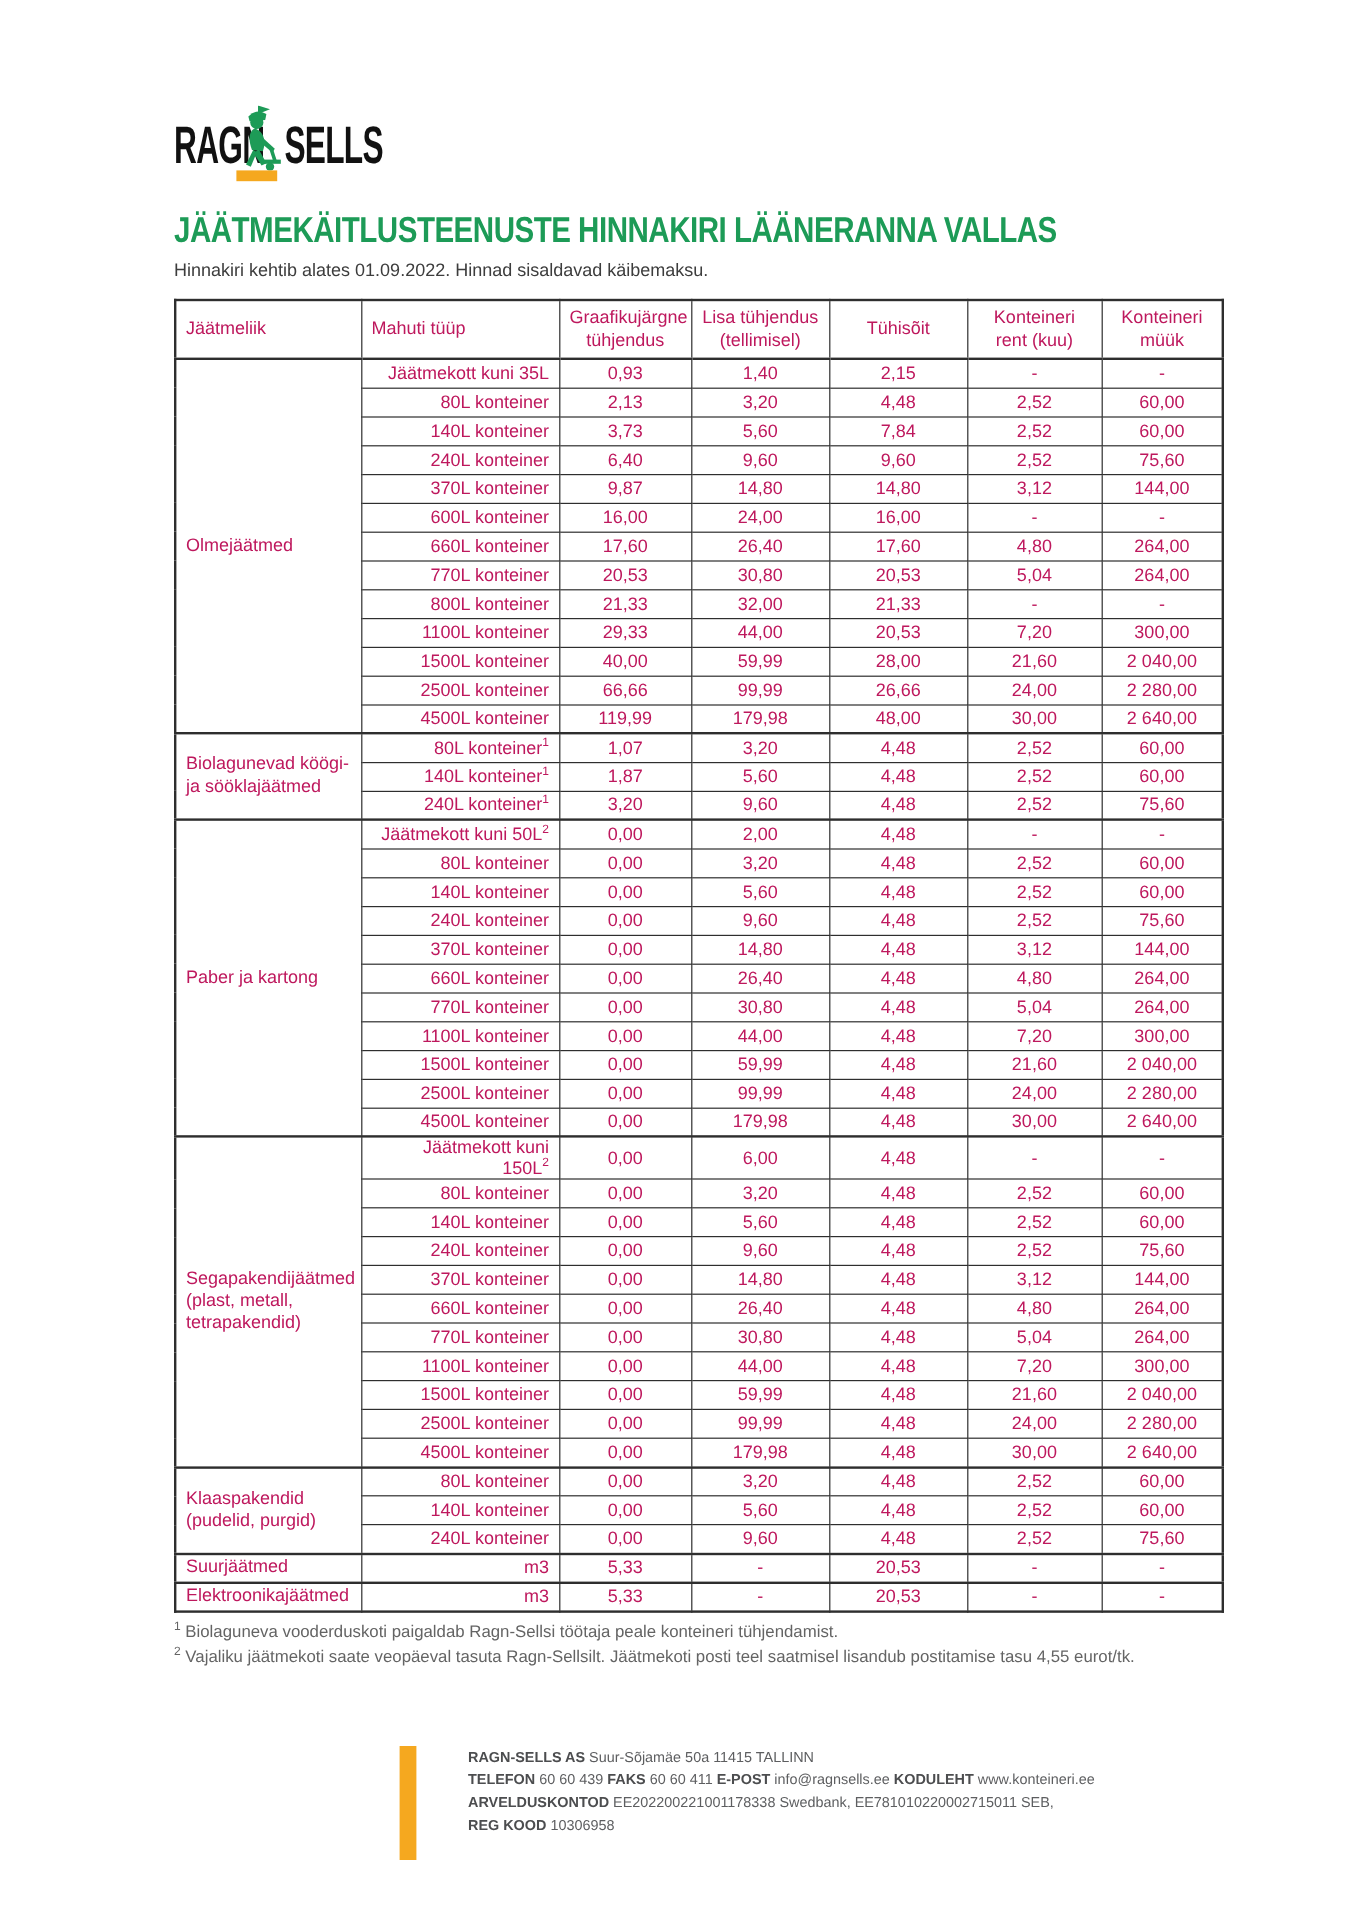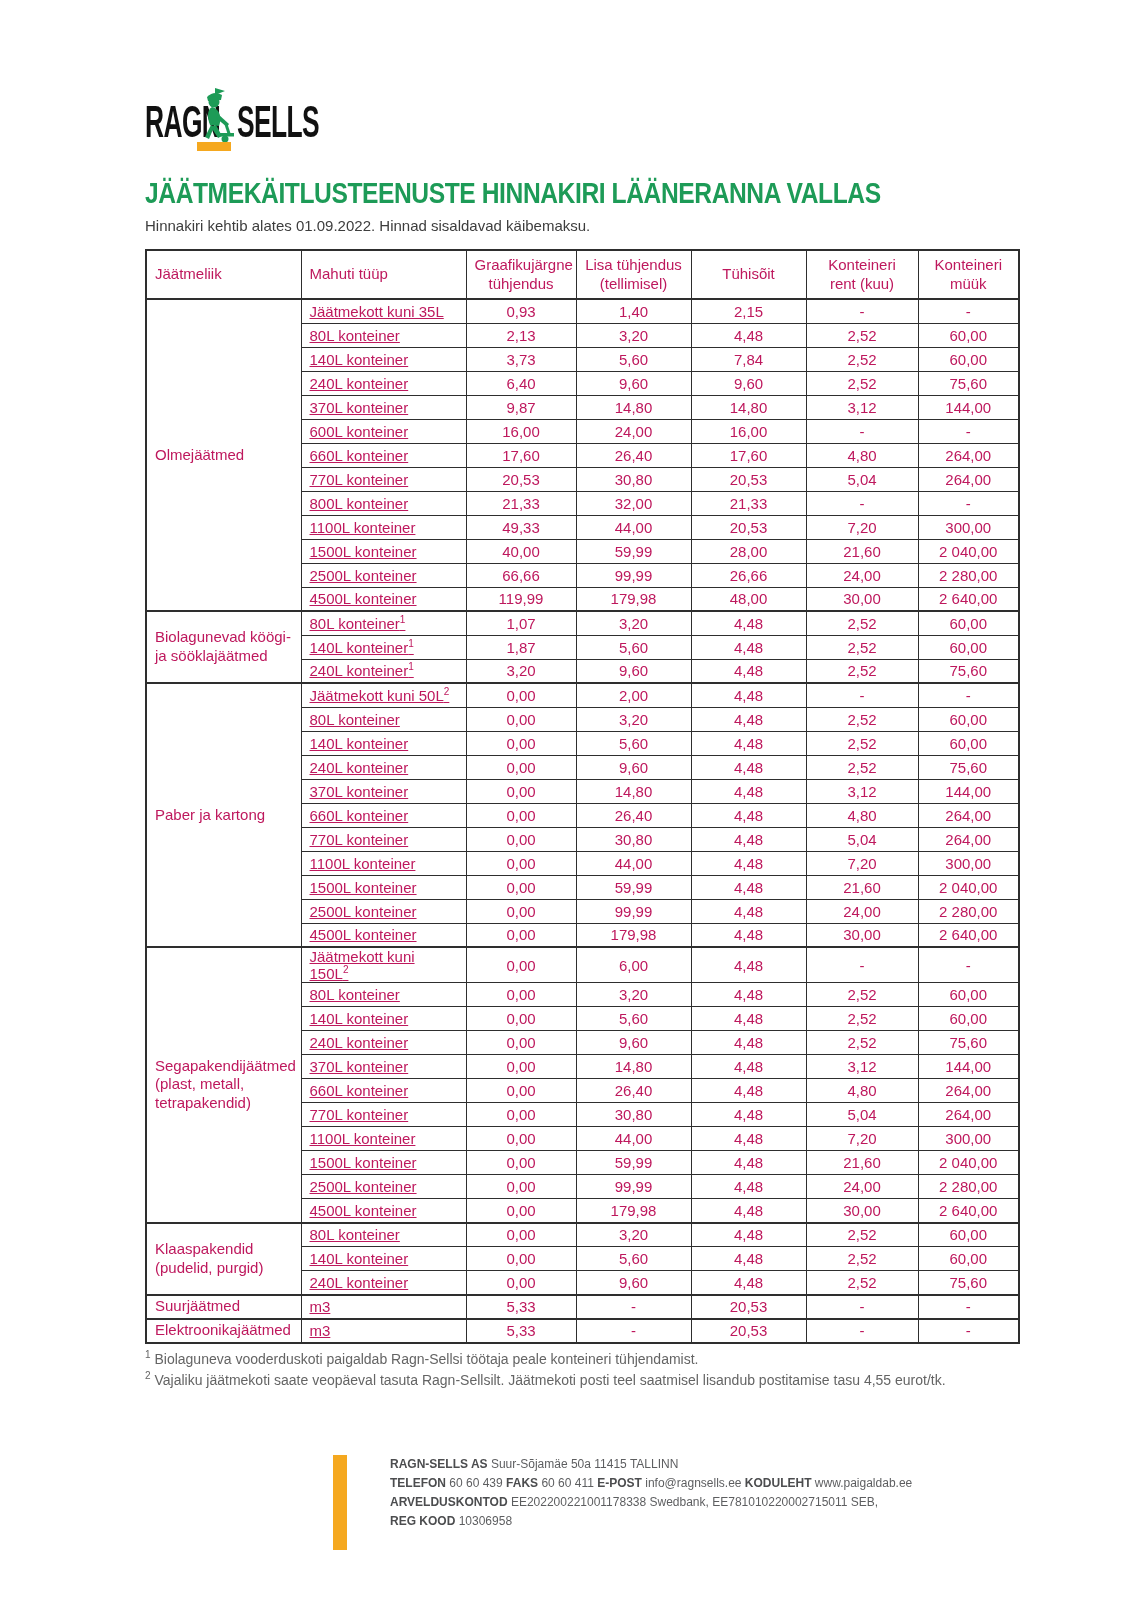--- a/index.html
+++ b/index.html
@@ -47,21 +47,21 @@
   table.price th,table.price td{border:1px solid var(--border);padding:0 8px;}
   table.price{border:2px solid var(--border);}
   table.price thead th{
     height:49px;font-weight:400;text-align:center;vertical-align:middle;
     line-height:1.25;border-bottom:2px solid var(--border);
   }
   table.price thead th:first-child,table.price thead th:nth-child(2){text-align:left;}
   table.price tbody{border-top:2px solid var(--border);}
   table.price td{height:24px;vertical-align:middle;}
   td.group-label{vertical-align:middle;text-align:left;line-height:1.25;padding:2px 6px;}
-  td.container-cell{text-align:left;text-decoration:underline;}
+  td.container-cell{text-align:right;}
   td.num-cell{text-align:center;}
   sup{font-size:10px;line-height:0;}
 
   
   .footnotes{margin-top:7px;font-size:14px;color:#646464;}
   .footnotes p{margin:0 0 5px 0;line-height:1.15;}
 
   
   .footer{position:absolute;left:333px;top:1455px;display:flex;}
   .footer-bar{width:14px;height:95px;background:var(--orange);flex:0 0 auto;}
@@ -186,21 +186,21 @@
         <tr>
           <td class="container-cell">800L konteiner</td>
           <td class="num-cell">21,33</td>
           <td class="num-cell">32,00</td>
           <td class="num-cell">21,33</td>
           <td class="num-cell">-</td>
           <td class="num-cell">-</td>
         </tr>
         <tr>
           <td class="container-cell">1100L konteiner</td>
-          <td class="num-cell">49,33</td>
+          <td class="num-cell">29,33</td>
           <td class="num-cell">44,00</td>
           <td class="num-cell">20,53</td>
           <td class="num-cell">7,20</td>
           <td class="num-cell">300,00</td>
         </tr>
         <tr>
           <td class="container-cell">1500L konteiner</td>
           <td class="num-cell">40,00</td>
           <td class="num-cell">59,99</td>
           <td class="num-cell">28,00</td>
@@ -487,17 +487,17 @@
   <div class="footnotes">
       <p><sup>1</sup> Biolaguneva vooderduskoti paigaldab Ragn-Sellsi töötaja peale konteineri tühjendamist.</p>
       <p><sup>2</sup> Vajaliku jäätmekoti saate veopäeval tasuta Ragn-Sellsilt. Jäätmekoti posti teel saatmisel lisandub postitamise tasu 4,55 eurot/tk.</p>
     </div>
 </div>
 
 <div class="footer">
   <div class="footer-bar"></div>
   <div class="footer-text">
       <div><span class="b">RAGN-SELLS AS</span><span> Suur-Sõjamäe 50a 11415 TALLINN</span></div>
-      <div><span class="b">TELEFON</span><span> 60 60 439 </span><span class="b">FAKS</span><span> 60 60 411 </span><span class="b">E-POST</span><span> info@ragnsells.ee  </span><span class="b">KODULEHT</span><span> www.paigaldab.ee</span></div>
+      <div><span class="b">TELEFON</span><span> 60 60 439 </span><span class="b">FAKS</span><span> 60 60 411 </span><span class="b">E-POST</span><span> info@ragnsells.ee  </span><span class="b">KODULEHT</span><span> www.konteineri.ee</span></div>
       <div><span class="b">ARVELDUSKONTOD</span><span>  EE202200221001178338 Swedbank, EE781010220002715011 SEB,</span></div>
       <div><span class="b">REG KOOD</span><span> 10306958</span></div>
     </div>
 </div>
 
 </body></html>

